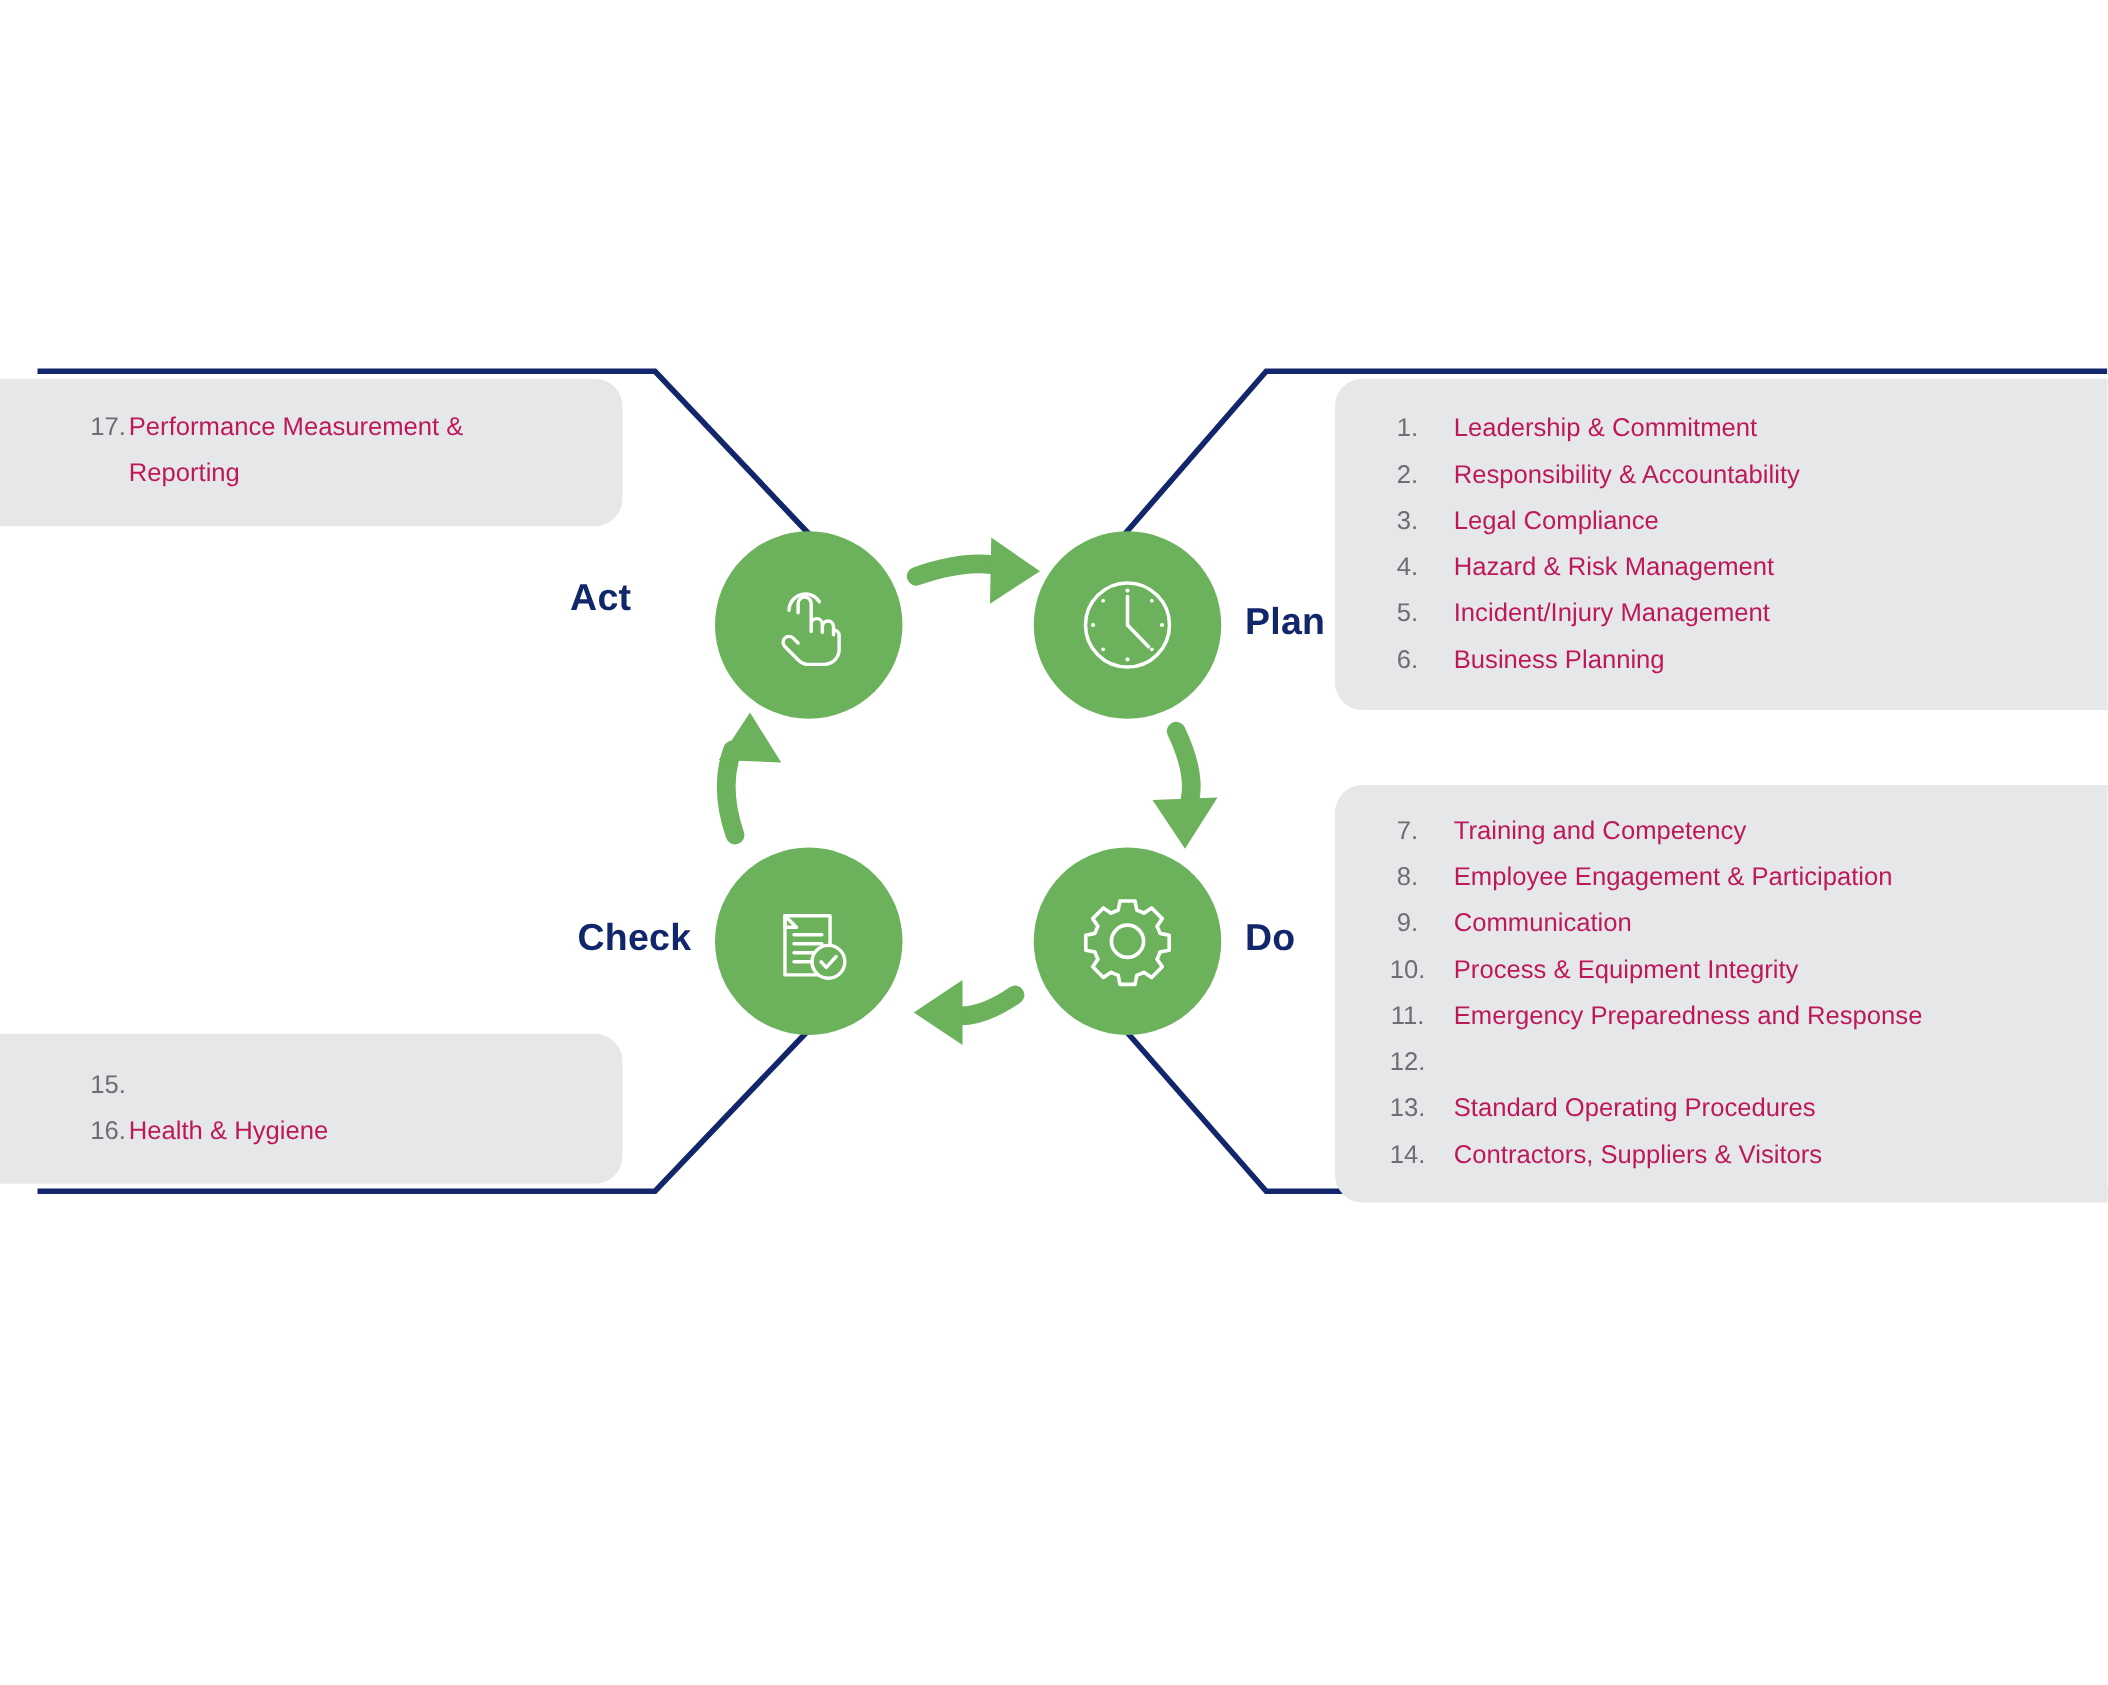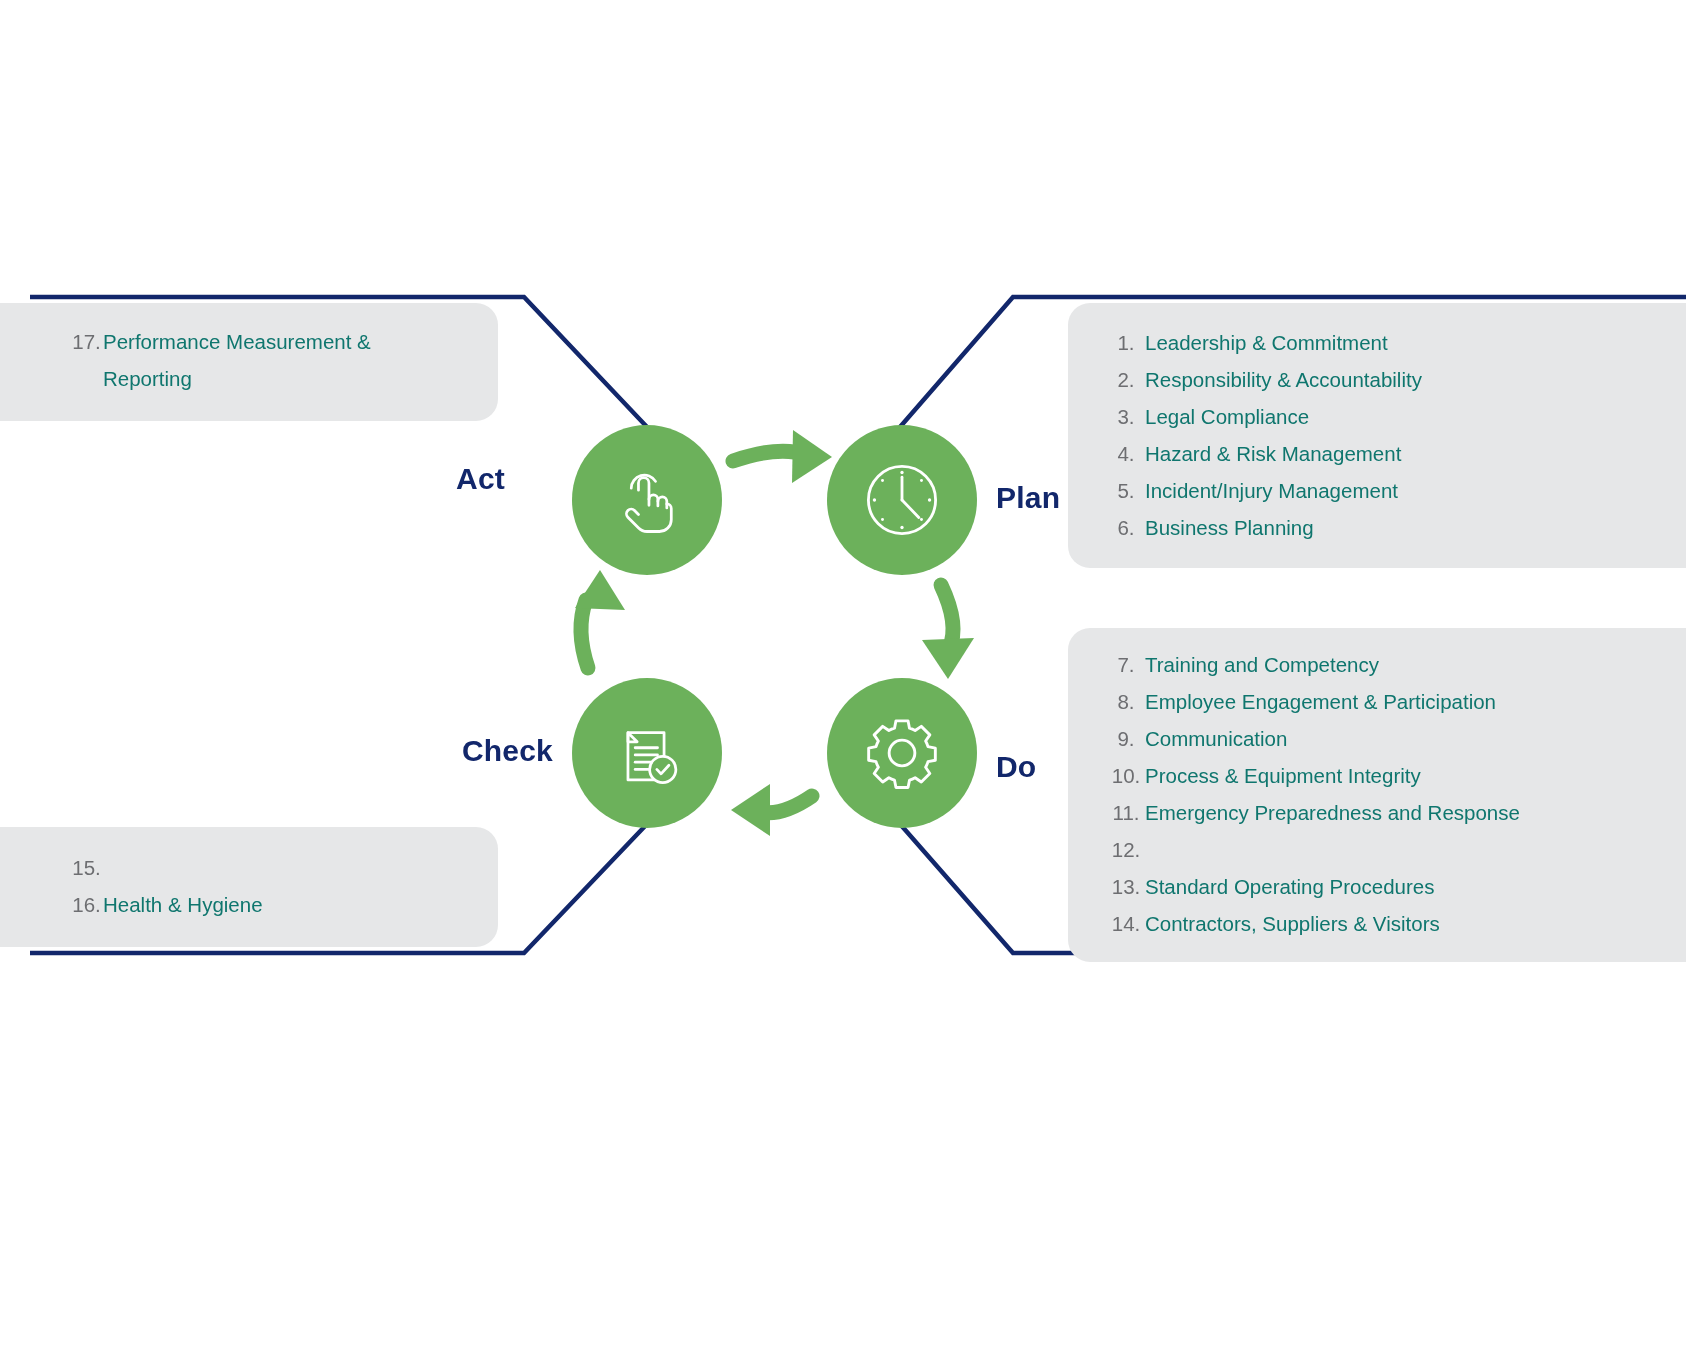--- a/index.html
+++ b/index.html
@@ -46,26 +46,26 @@
     font-size: 20.5px;
     line-height: 37px;
     white-space: nowrap;
   }
   .panel li .num {
     flex: 0 0 auto;
     text-align: center;
     color: #6d6e71;
   }
   .panel li .txt {
-    color: #0f766e;
+    color: #be185d;
   }
 
   
   .panel-right li .num { width: 38px; }
-  .panel-right li .txt { margin-left: 0; }
+  .panel-right li .txt { margin-left: 18px; }
 
   #panel-plan {
     left: 1068px;
     top: 303px;
     width: 700px;
     border-radius: 22px 0 0 22px;
     padding: 21px 0 22px 39px;
   }
   #panel-do {
     left: 1068px;
@@ -123,21 +123,21 @@
     position: absolute;
     color: #12276b;
     font-size: 30px;
     font-weight: bold;
     letter-spacing: 0.2px;
     white-space: nowrap;
   }
   #label-act   { left: 505px; top: 462px; transform: translateX(-100%); }
   #label-check { left: 553px; top: 734px; transform: translateX(-100%); }
   #label-plan  { left: 996px; top: 481px; }
-  #label-do    { left: 996px; top: 734px; margin-top: 16px; }
+  #label-do    { left: 996px; top: 734px; }
 </style>
 </head>
 <body>
 
 <div id="stage">
 
   <svg id="frame-svg" viewBox="0 0 1686 1348">
 
     <path d="M 30 297 L 524 297 L 647 427" fill="none" stroke="#12276b" stroke-width="4.5"></path>
 

